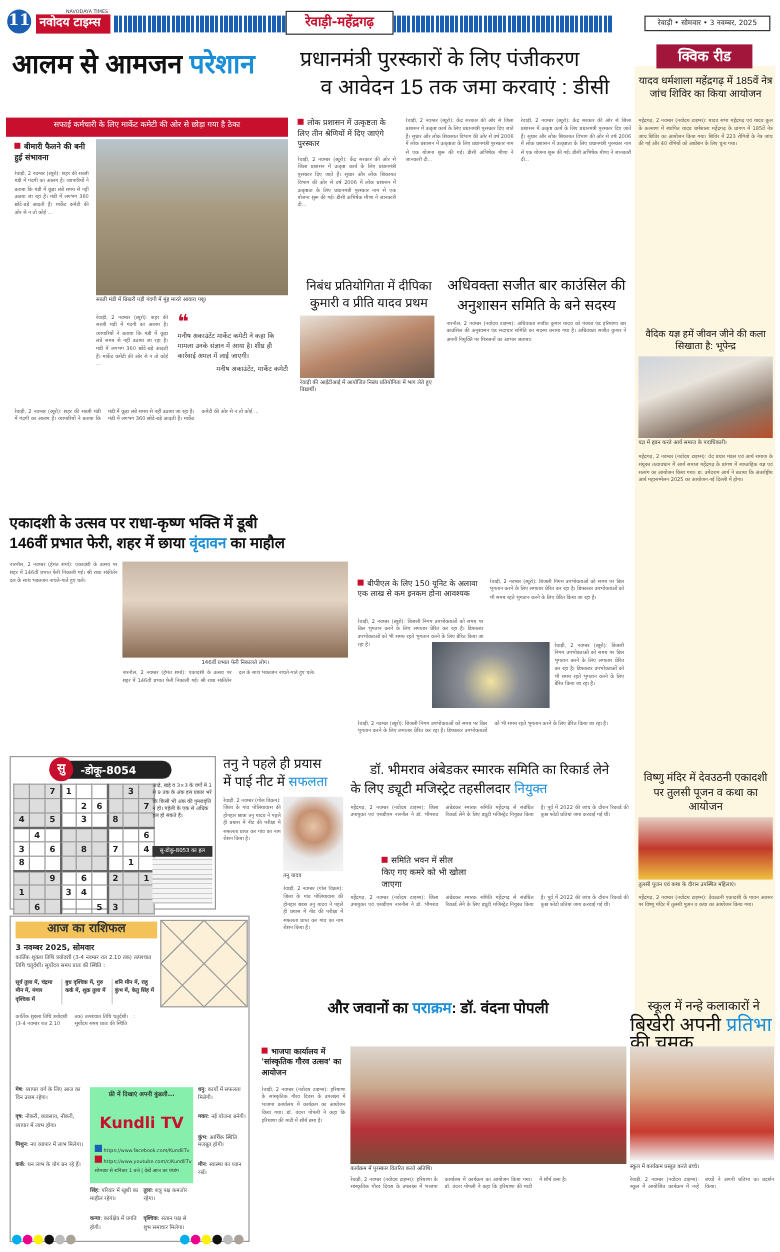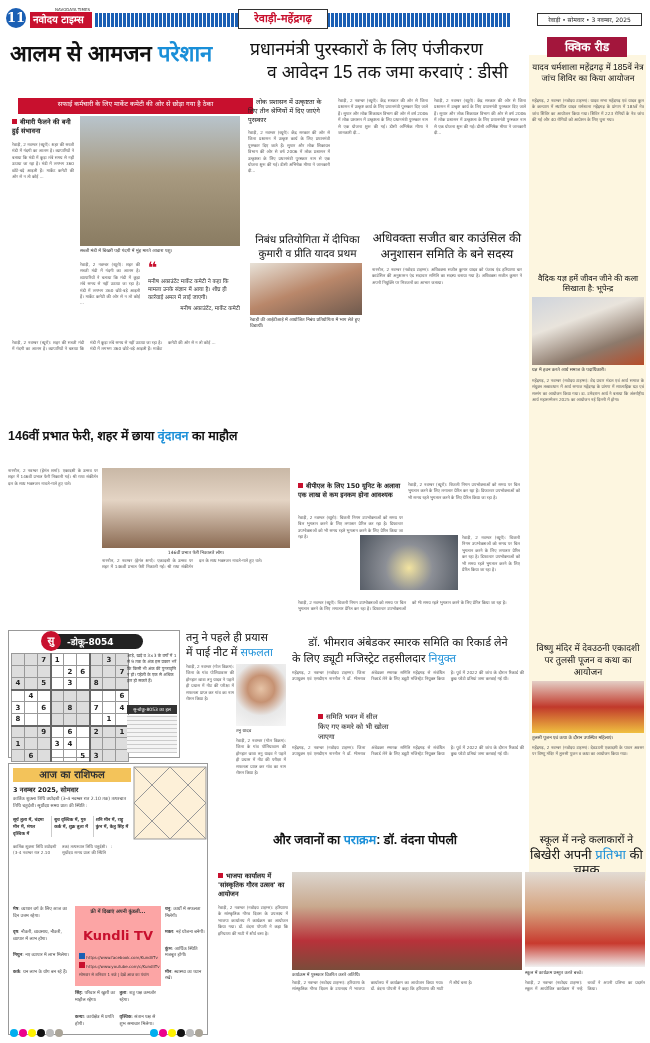--- a/index.html
+++ b/index.html
@@ -36,21 +36,21 @@
   <div class="abs brand-small">NAVODAYA TIMES</div>
   <div class="abs brand">नवोदय टाइम्स</div>
   <div class="abs stripes"></div>
   <div class="abs edition">रेवाड़ी-महेंद्रगढ़</div>
   <div class="abs dateline">रेवाड़ी • सोमवार • 3 नवम्बर, 2025</div>
 </div>
 
 <div class="abs" style="left:10px;top:40px;width:230px">
   <div class="hl" style="font-size:22px;line-height:27px"><span>आलम से आमजन </span><span class="blue">परेशान</span></div>
 </div>
-<div class="abs redbar" style="left:18px;top:98px;width:235px;height:16px">सफाई कर्मचारी के लिए मार्केट कमेटी की ओर से छोड़ा गया है ठेका</div>
+<div class="abs redbar" style="left:5px;top:98px;width:235px;height:16px">सफाई कर्मचारी के लिए मार्केट कमेटी की ओर से छोड़ा गया है ठेका</div>
 <div class="abs bullet" style="left:12px;top:118px;width:62px;font-size:6.5px;line-height:9px">बीमारी फैलने की बनी हुई संभावना</div>
 <div class="abs txt" style="left:12px;top:142px;width:62px;height:120px">रेवाड़ी, 2 नवम्बर (ब्यूरो): शहर की सब्जी मंडी में गंदगी का आलम है। व्यापारियों ने बताया कि मंडी में कूड़ा लंबे समय से नहीं उठाया जा रहा है। मंडी में लगभग 360 छोटे-बड़े आढ़ती हैं। मार्केट कमेटी की ओर से न तो कोई ...</div>
 <div class="abs photo" style="left:80px;top:116px;width:160px;height:130px;background:linear-gradient(180deg,#b8c4cc 0%,#a89a80 45%,#8a7c62 100%)"></div>
 <div class="abs cap" style="left:80px;top:248px;width:160px">सब्जी मंडी में बिखरी पड़ी गंदगी में मुंह मारते आवारा पशु।</div>
 <div class="abs txt" style="left:80px;top:262px;width:60px;height:160px">रेवाड़ी, 2 नवम्बर (ब्यूरो): शहर की सब्जी मंडी में गंदगी का आलम है। व्यापारियों ने बताया कि मंडी में कूड़ा लंबे समय से नहीं उठाया जा रहा है। मंडी में लगभग 360 छोटे-बड़े आढ़ती हैं। मार्केट कमेटी की ओर से न तो कोई ...</div>
 <div class="abs" style="left:148px;top:258px;width:92px">
   <span style="color:#c8102e;font-size:16px;font-weight:bold;line-height:10px">❝</span>
   <div style="font-size:5.5px;line-height:8px;color:#333">मनीष अकाउंटेंट मार्केट कमेटी ने कहा कि मामला उनके संज्ञान में आया है। शीघ्र ही कार्रवाई अमल में लाई जाएगी।</div>
   <div style="font-size:5.5px;line-height:8px;color:#333;text-align:right;margin-top:3px">मनीष अकाउंटेंट, मार्केट कमेटी</div>
 </div>
@@ -66,30 +66,31 @@
 <div class="abs txt" style="left:434px;top:98px;width:92px;height:104px">रेवाड़ी, 2 नवम्बर (ब्यूरो): केंद्र सरकार की ओर से जिला प्रशासन में उत्कृष्ट कार्य के लिए प्रधानमंत्री पुरस्कार दिए जाते हैं। सुधार और लोक शिकायत विभाग की ओर से वर्ष 2006 में लोक प्रशासन में उत्कृष्टता के लिए प्रधानमंत्री पुरस्कार नाम से एक योजना शुरू की गई। डीसी अभिषेक मीणा ने जानकारी दी...</div>
 
 <div class="abs hl" style="left:250px;top:232px;width:115px;font-size:10.5px;line-height:14px;font-weight:normal;text-align:center">निबंध प्रतियोगिता में दीपिका कुमारी व प्रीति यादव प्रथम</div>
 <div class="abs photo" style="left:250px;top:263px;width:112px;height:52px;background:linear-gradient(160deg,#e8e2d8 0%,#b9876a 50%,#6f5a4e 100%)"></div>
 <div class="abs cap" style="left:250px;top:317px;width:112px">रेवाड़ी की आईटीआई में आयोजित निबंध प्रतियोगिता में भाग लेते हुए विद्यार्थी।</div>
 
 <div class="abs hl" style="left:372px;top:230px;width:150px;font-size:12px;line-height:16px;font-weight:normal;text-align:center">अधिवक्ता सजीत बार काउंसिल की अनुशासन समिति के बने सदस्य</div>
 <div class="abs txt" style="left:372px;top:267px;width:150px;height:150px">नारनौल, 2 नवम्बर (नवोदय टाइम्स): अधिवक्ता सजीत कुमार यादव को पंजाब एंड हरियाणा बार काउंसिल की अनुशासन एंड सदाचार समिति का सदस्य बनाया गया है। अधिवक्ता सजीत कुमार ने अपनी नियुक्ति पर मित्रजनों का आभार जताया।</div>
 
 <div class="abs" style="left:8px;top:428px;width:285px">
+  <div class="hl" style="font-size:12.5px;line-height:17px">एकादशी के उत्सव पर राधा-कृष्ण भक्ति में डूबी</div>
   <div class="hl" style="font-size:12.5px;line-height:17px"><span>146वीं प्रभात फेरी, शहर में छाया </span><span class="blue">वृंदावन</span><span> का माहौल</span></div>
 </div>
 <div class="abs txt" style="left:8px;top:468px;width:90px;height:128px">नारनौल, 2 नवम्बर (हेमंत शर्मा): एकादशी के उत्सव पर शहर में 146वीं प्रभात फेरी निकाली गई। श्री राधा संकीर्तन दल के साथ भक्तजन नाचते-गाते हुए चले।</div>
 <div class="abs photo" style="left:102px;top:468px;width:188px;height:80px;background:linear-gradient(180deg,#c9b8a6 0%,#e4d4c4 40%,#8b6b53 100%)"></div>
 <div class="abs cap" style="left:102px;top:550px;width:188px;text-align:center">146वीं प्रभात फेरी निकालते लोग।</div>
 <div class="abs txt" style="left:102px;top:558px;width:188px;height:38px;column-count:2;column-gap:6px">नारनौल, 2 नवम्बर (हेमंत शर्मा): एकादशी के उत्सव पर शहर में 146वीं प्रभात फेरी निकाली गई। श्री राधा संकीर्तन दल के साथ भक्तजन नाचते-गाते हुए चले।</div>
 
 <div class="abs" style="left:298px;top:432px;width:222px">
 </div>
-<div class="abs bullet" style="left:298px;top:482px;width:105px;font-size:6.5px;line-height:9px;font-weight:bold">बीपीएल के लिए 150 यूनिट के अलावा एक लाख से कम इनकम होना आवश्यक</div>
+<div class="abs bullet" style="left:298px;top:482px;width:105px;font-size:6.5px;line-height:9px;font-weight:normal">बीपीएल के लिए 150 यूनिट के अलावा एक लाख से कम इनकम होना आवश्यक</div>
 <div class="abs txt" style="left:298px;top:515px;width:105px;height:80px">रेवाड़ी, 2 नवम्बर (ब्यूरो): बिजली निगम उपभोक्ताओं को समय पर बिल भुगतान करने के लिए लगातार प्रेरित कर रहा है। डिफाल्टर उपभोक्ताओं को भी समय रहते भुगतान करने के लिए प्रेरित किया जा रहा है।</div>
 <div class="abs txt" style="left:408px;top:482px;width:112px;height:50px">रेवाड़ी, 2 नवम्बर (ब्यूरो): बिजली निगम उपभोक्ताओं को समय पर बिल भुगतान करने के लिए लगातार प्रेरित कर रहा है। डिफाल्टर उपभोक्ताओं को भी समय रहते भुगतान करने के लिए प्रेरित किया जा रहा है।</div>
 <div class="abs photo" style="left:360px;top:535px;width:98px;height:55px;background:radial-gradient(circle at 50% 60%,#f2e3a0 0%,#8c8f96 40%,#4f5660 100%)"></div>
 <div class="abs txt" style="left:462px;top:535px;width:58px;height:60px">रेवाड़ी, 2 नवम्बर (ब्यूरो): बिजली निगम उपभोक्ताओं को समय पर बिल भुगतान करने के लिए लगातार प्रेरित कर रहा है। डिफाल्टर उपभोक्ताओं को भी समय रहते भुगतान करने के लिए प्रेरित किया जा रहा है।</div>
 <div class="abs txt" style="left:298px;top:600px;width:222px;height:24px;column-count:2;column-gap:6px">रेवाड़ी, 2 नवम्बर (ब्यूरो): बिजली निगम उपभोक्ताओं को समय पर बिल भुगतान करने के लिए लगातार प्रेरित कर रहा है। डिफाल्टर उपभोक्ताओं को भी समय रहते भुगतान करने के लिए प्रेरित किया जा रहा है।</div>
 
 <div class="abs quick" style="left:529px;top:55px;width:117px;height:826px"></div>
 <div class="abs quickhead">क्विक रीड</div>
 <div class="abs hl" style="left:532px;top:62px;width:112px;font-size:8.5px;line-height:11px;font-weight:normal;text-align:center">यादव धर्मशाला महेंद्रगढ़ में 185वें नेत्र जांच शिविर का किया आयोजन</div>
 <div class="abs txt" style="left:532px;top:98px;width:112px;height:174px">महेंद्रगढ़, 2 नवम्बर (नवोदय टाइम्स): यादव सभा महेंद्रगढ़ एवं यादव कुल के कल्याण में स्थापित यादव धर्मशाला महेंद्रगढ़ के प्रांगण में 185वें नेत्र जांच शिविर का आयोजन किया गया। शिविर में 223 रोगियों के नेत्र जांच की गई और 40 रोगियों को आप्रेशन के लिए चुना गया।</div>
@@ -247,21 +248,21 @@
     <line x1="73" y1="1" x2="1" y2="73" stroke="#999"></line>
     <polygon points="37,1 73,37 37,73 1,37" fill="none" stroke="#999"></polygon>
   </svg>
   <div class="abs" style="left:4px;top:80px;width:192px;height:58px;column-count:4;column-gap:4px;font-size:4.2px;line-height:6.2px;color:#555">कार्तिक शुक्ला तिथि त्रयोदशी (3-4 नवम्बर रात 2.10 तक) तत्पश्चात तिथि चतुर्दशी। सूर्योदय समय प्रातः की स्थिति :</div>
   <div class="abs" style="left:4px;top:142px;width:58px">
     <div style="font-size:4.5px;line-height:6.5px;color:#444;margin-bottom:10px"><b>मेष</b>: <span>व्यापार वर्ग के लिए आज का दिन उत्तम रहेगा।</span></div>
     <div style="font-size:4.5px;line-height:6.5px;color:#444;margin-bottom:10px"><b>वृष</b>: <span>नौकरी, व्यवसाय, नौकरी, व्यापार में लाभ होगा।</span></div>
     <div style="font-size:4.5px;line-height:6.5px;color:#444;margin-bottom:10px"><b>मिथुन</b>: <span>नए व्यापार में लाभ मिलेगा।</span></div>
     <div style="font-size:4.5px;line-height:6.5px;color:#444"><b>कर्क</b>: <span>धन लाभ के योग बन रहे हैं।</span></div>
   </div>
-  <div class="abs" style="left:66px;top:142px;width:86px;height:80px;background:#fca5a5">
+  <div class="abs" style="left:66px;top:142px;width:86px;height:80px;background:#86efac">
     <div style="font-size:5px;font-weight:bold;text-align:center;color:#333;margin-top:2px">फ्री में दिखाएं अपनी कुंडली...</div>
     <div style="font-size:13px;font-weight:bold;text-align:center;color:#c8102e;margin-top:14px">Kundli TV</div>
     <div style="font-size:4px;color:#333;margin:10px 0 0 4px"><span style="display:inline-block;width:6px;height:6px;background:#1a5fb4"></span> <span>https://www.facebook.com/KundliTv</span></div>
     <div style="font-size:4px;color:#333;margin:2px 0 0 4px"><span style="display:inline-block;width:6px;height:6px;background:#c8102e"></span> <span>https://www.youtube.com/c/KundliTv</span></div>
     <div style="font-size:4px;color:#333;margin:3px 0 0 4px">सोमवार से शनिवार 1 बजे | देखें आज का पंचांग</div>
   </div>
   <div class="abs" style="left:66px;top:226px;width:86px;display:flex;gap:3px">
     <div style="flex:1;font-size:4.5px;line-height:6.5px;color:#444"><b>सिंह</b>: <span>परिवार में खुशी का माहौल रहेगा।</span></div>
     <div style="flex:1;font-size:4.5px;line-height:6.5px;color:#444"><b>तुला</b>: <span>शत्रु पक्ष कमजोर रहेगा।</span></div>
   </div>
@@ -281,21 +282,21 @@
   <div class="hl" style="font-size:12.5px;line-height:17px;text-align:center"><span>और जवानों का </span><span class="blue">पराक्रम</span><span>: डॉ. वंदना पोपली</span></div>
 </div>
 <div class="abs bullet" style="left:218px;top:872px;width:70px;font-size:6.5px;line-height:9px;font-weight:bold">भाजपा कार्यालय में 'सांस्कृतिक गौरव उत्सव' का आयोजन</div>
 <div class="abs txt" style="left:218px;top:905px;width:70px;height:128px">रेवाड़ी, 2 नवम्बर (नवोदय टाइम्स): हरियाणा के सांस्कृतिक गौरव दिवस के उपलक्ष्य में भाजपा कार्यालय में कार्यक्रम का आयोजन किया गया। डॉ. वंदना पोपली ने कहा कि हरियाणा की माटी में शौर्य बसा है।</div>
 <div class="abs photo" style="left:292px;top:872px;width:230px;height:98px;background:linear-gradient(180deg,#dcd6cf 0%,#c9a98e 35%,#b8323a 70%,#7a4c3a 100%)"></div>
 <div class="abs cap" style="left:292px;top:972px;width:230px">कार्यक्रम में पुरस्कार वितरित करते अतिथि।</div>
 <div class="abs txt" style="left:292px;top:980px;width:230px;height:52px;column-count:3;column-gap:6px">रेवाड़ी, 2 नवम्बर (नवोदय टाइम्स): हरियाणा के सांस्कृतिक गौरव दिवस के उपलक्ष्य में भाजपा कार्यालय में कार्यक्रम का आयोजन किया गया। डॉ. वंदना पोपली ने कहा कि हरियाणा की माटी में शौर्य बसा है।</div>
 
 <div class="abs" style="left:525px;top:832px;width:123px">
   <div class="hl" style="font-size:10.5px;line-height:15px;font-weight:normal;text-align:center">स्कूल में नन्हे कलाकारों ने</div>
-  <div class="hl" style="font-size:13px;line-height:15px;font-weight:normal;text-align:center"><span>बिखेरी अपनी </span><span class="blue">प्रतिभा</span><span> की चमक</span></div>
+  <div class="hl" style="font-size:16px;line-height:15px;font-weight:normal;text-align:left"><span>बिखेरी अपनी </span><span class="blue">प्रतिभा</span><span> की चमक</span></div>
 </div>
 <div class="abs photo" style="left:525px;top:872px;width:120px;height:95px;background:linear-gradient(180deg,#e2dbd4 0%,#d6a37e 40%,#c83a2e 75%,#f1f1f1 100%)"></div>
 <div class="abs cap" style="left:525px;top:970px;width:120px">स्कूल में कार्यक्रम प्रस्तुत करते बच्चे।</div>
 <div class="abs txt" style="left:525px;top:980px;width:120px;height:52px;column-count:2;column-gap:5px">रेवाड़ी, 2 नवम्बर (नवोदय टाइम्स): स्कूल में आयोजित कार्यक्रम में नन्हे बच्चों ने अपनी प्रतिभा का प्रदर्शन किया।</div>
 
 <div class="abs" style="left:10px;top:1022px">
   <span class="cmyk" style="background:#00aeef"></span><span class="cmyk" style="background:#ec008c"></span><span class="cmyk" style="background:#fff200"></span><span class="cmyk" style="background:#111"></span><span class="cmyk" style="background:#bbb"></span><span class="cmyk" style="background:#aaa498"></span>
 </div>
 <div class="abs" style="left:150px;top:1022px">
   <span class="cmyk" style="background:#00aeef"></span><span class="cmyk" style="background:#ec008c"></span><span class="cmyk" style="background:#fff200"></span><span class="cmyk" style="background:#111"></span><span class="cmyk" style="background:#bbb"></span><span class="cmyk" style="background:#aaa498"></span>

